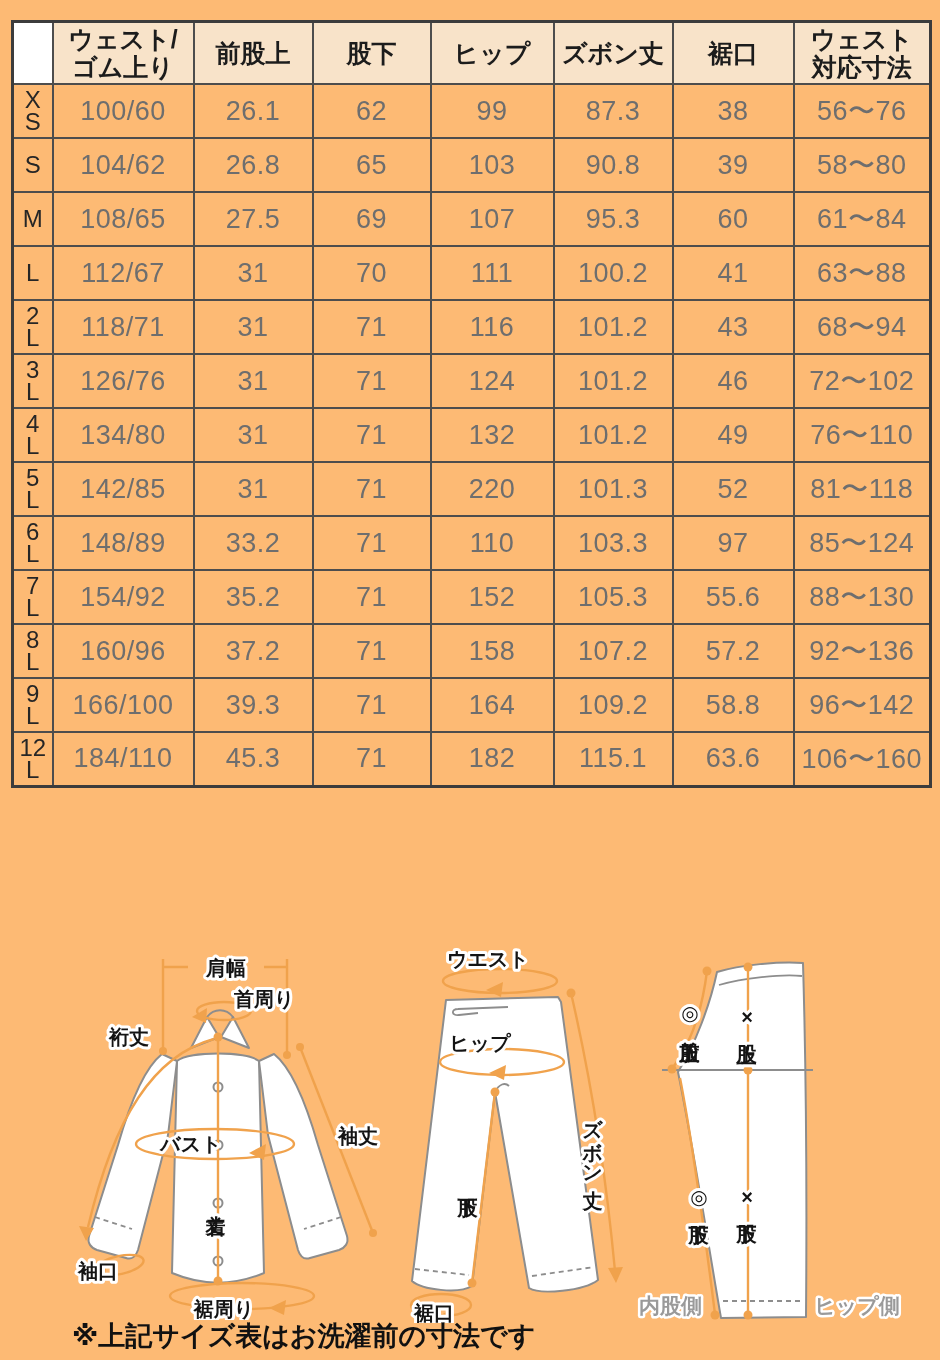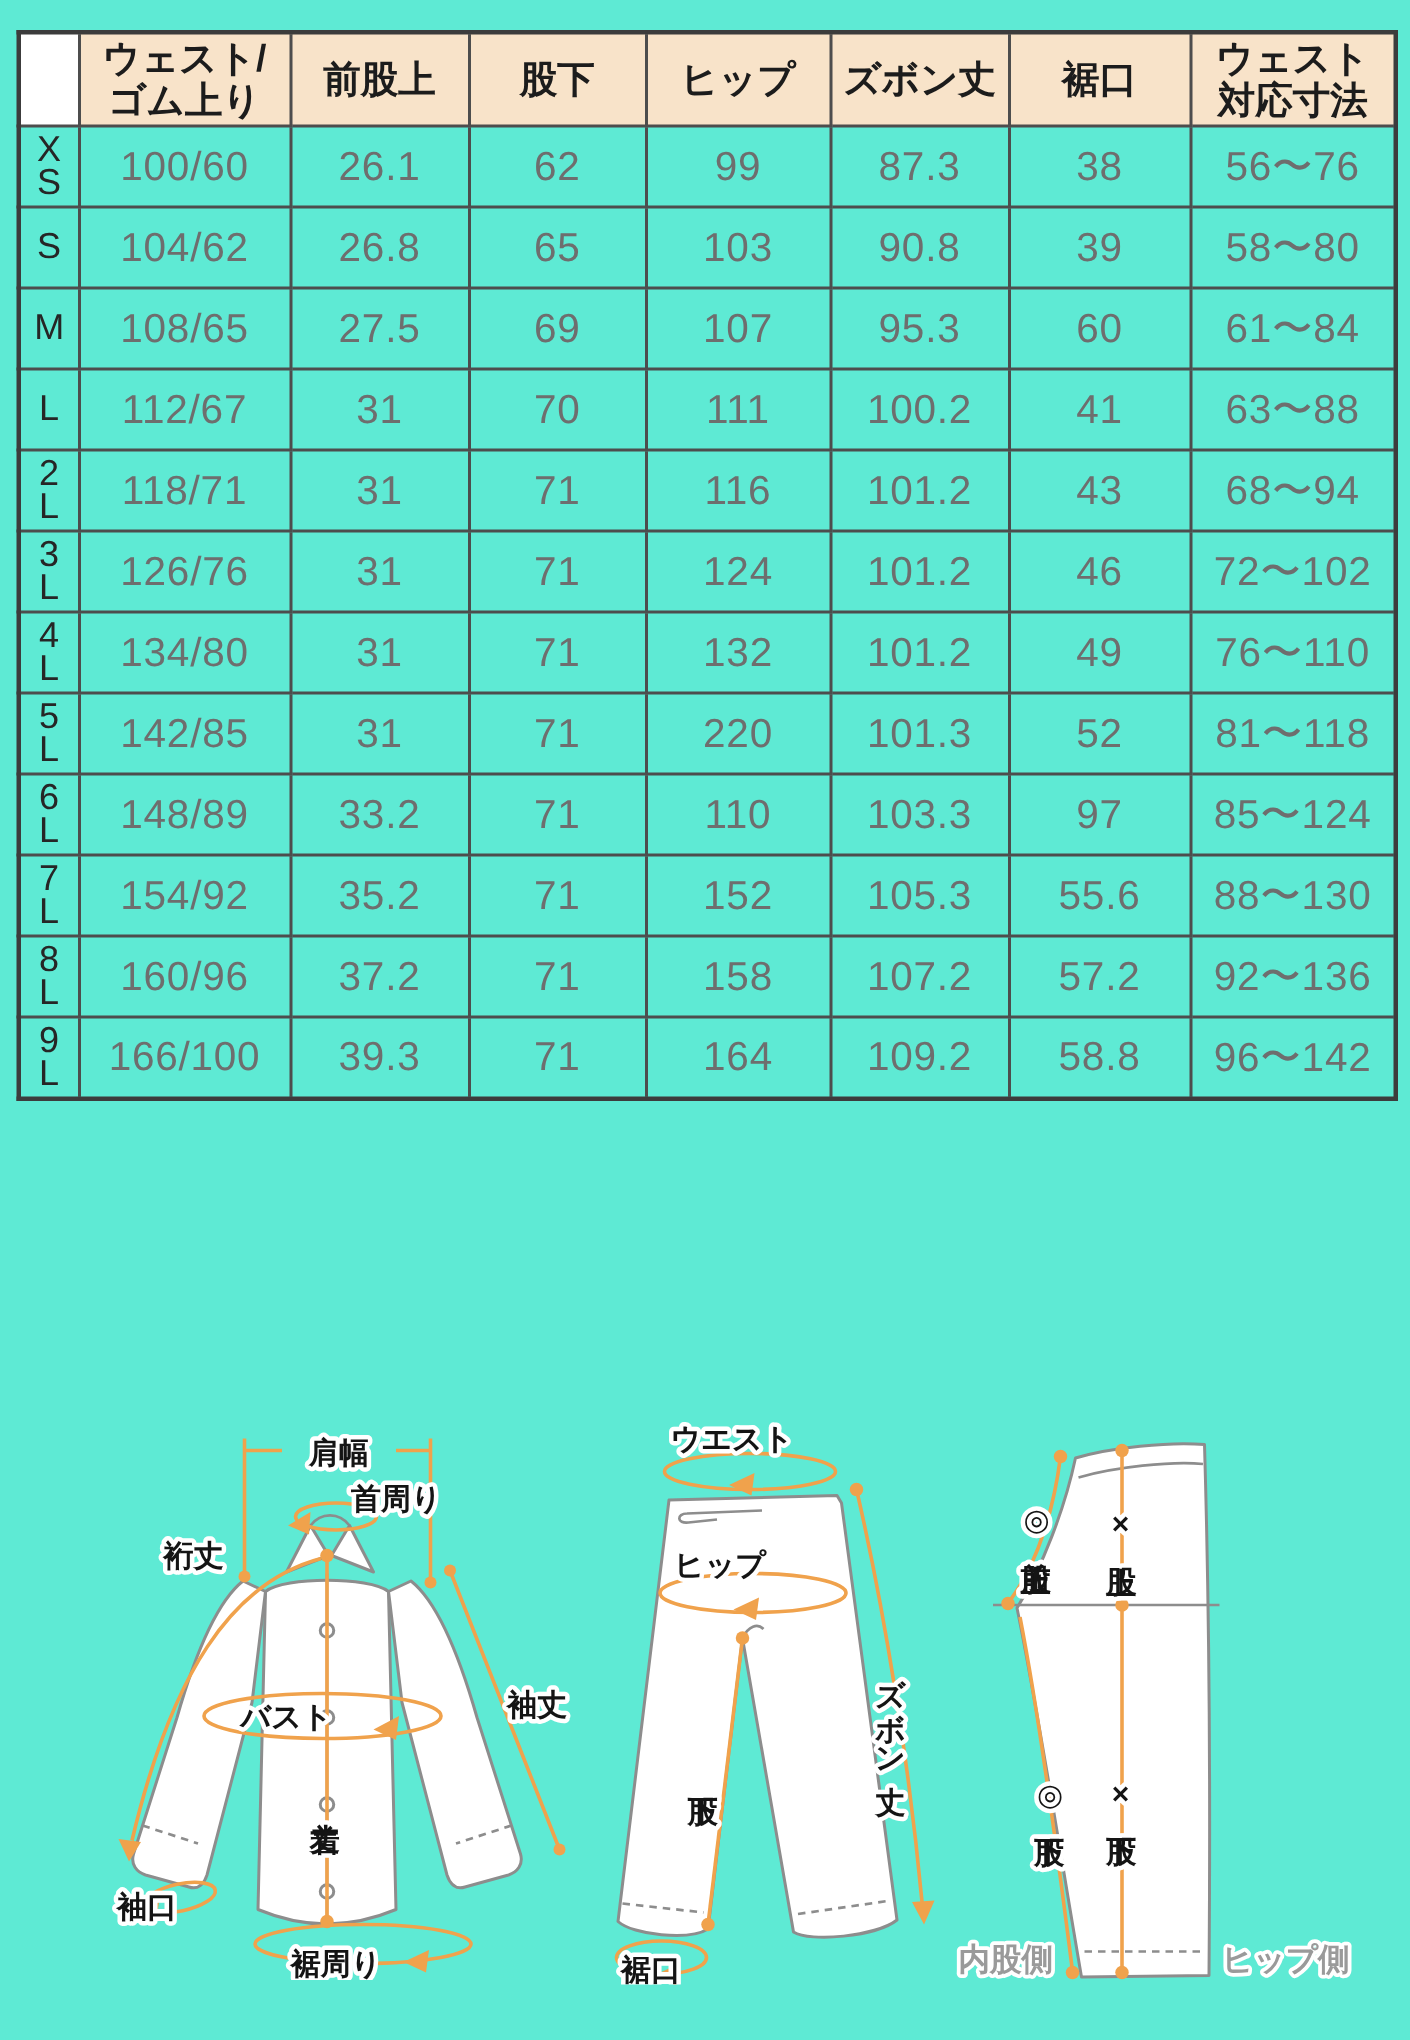--- a/index.html
+++ b/index.html
@@ -1,17 +1,17 @@
 <!DOCTYPE html>
 <html><head>
 <meta charset="utf-8">
 <style>
   html,body{margin:0;padding:0;}
   body{font-family:"Liberation Sans","DejaVu Sans",sans-serif;background:#fff;}
-  .page{position:relative;width:940px;height:1360px;background:#5eead4;overflow:hidden;}
+  .page{position:relative;width:940px;height:1360px;background:#fdba74;overflow:hidden;}
 
   
   table.size-table{position:absolute;left:11px;top:20px;border-collapse:collapse;table-layout:fixed;
     border:3px solid #3c3c3c;}
   table.size-table th,table.size-table td{border:2px solid #4d4d4d;text-align:center;vertical-align:middle;padding:0;}
   table.size-table thead th{background:#f8e3c9;height:60px;font-size:25px;font-weight:bold;color:#1c1c1c;
     white-space:pre-line;line-height:1.12;}
   table.size-table thead th:first-child{background:#fff;}
   table.size-table tbody tr{height:54px;}
   table.size-table tbody th{font-size:24px;font-weight:normal;color:#262626;white-space:pre-line;line-height:0.92;}
@@ -189,20 +189,31 @@
           <th>9
 L</th>
           <td>166/100</td>
           <td>39.3</td>
           <td>71</td>
           <td>164</td>
           <td>109.2</td>
           <td>58.8</td>
           <td>96〜142</td>
         </tr>
+        <tr>
+          <th>12
+L</th>
+          <td>184/110</td>
+          <td>45.3</td>
+          <td>71</td>
+          <td>182</td>
+          <td>115.1</td>
+          <td>63.6</td>
+          <td>106〜160</td>
+        </tr>
       </tbody>
   </table>
 
   <svg class="dg dg-shirt" width="372" height="375" viewBox="0 0 372 375">
     <g>
       <path class="outline" d="M149,116 C162,106 218,106 231,116 L236,328 C205,341 175,341 144,328 Z"></path>
       <path class="outline" d="M149,116 L134,109 C115,124 100,165 90,200 L61,291 C59,298 63,303 69,305 L98,313 C104,315 108,311 110,305 L140,190 Z"></path>
       <path class="outline" d="M231,116 L246,109 C265,124 280,165 290,200 L319,291 C321,298 317,303 311,305 L282,313 C276,315 272,311 270,305 L240,190 Z"></path>
       <path class="gdash" d="M67,272 L104,284"></path>
       <path class="gdash" d="M313,272 L276,284"></path>
@@ -301,13 +312,14 @@
     <g>
       <text class="lbl vlbl" x="55" y="70" text-anchor="middle" font-size="19">◎前股上</text>
       <text class="lbl vlbl" x="112" y="73" text-anchor="middle" font-size="19">×股上</text>
       <text class="lbl vlbl" x="64" y="253" text-anchor="middle" font-size="19">◎股下</text>
       <text class="lbl vlbl" x="112" y="253" text-anchor="middle" font-size="19">×股下</text>
       <text class="lbl gray" x="4" y="368" text-anchor="start">内股側</text>
       <text class="lbl gray" x="222" y="368" text-anchor="middle">ヒップ側</text>
     </g>
   </svg>
 
+  <div class="footnote">※上記サイズ表はお洗濯前の寸法です</div>
 </div>
 
 </body></html>

